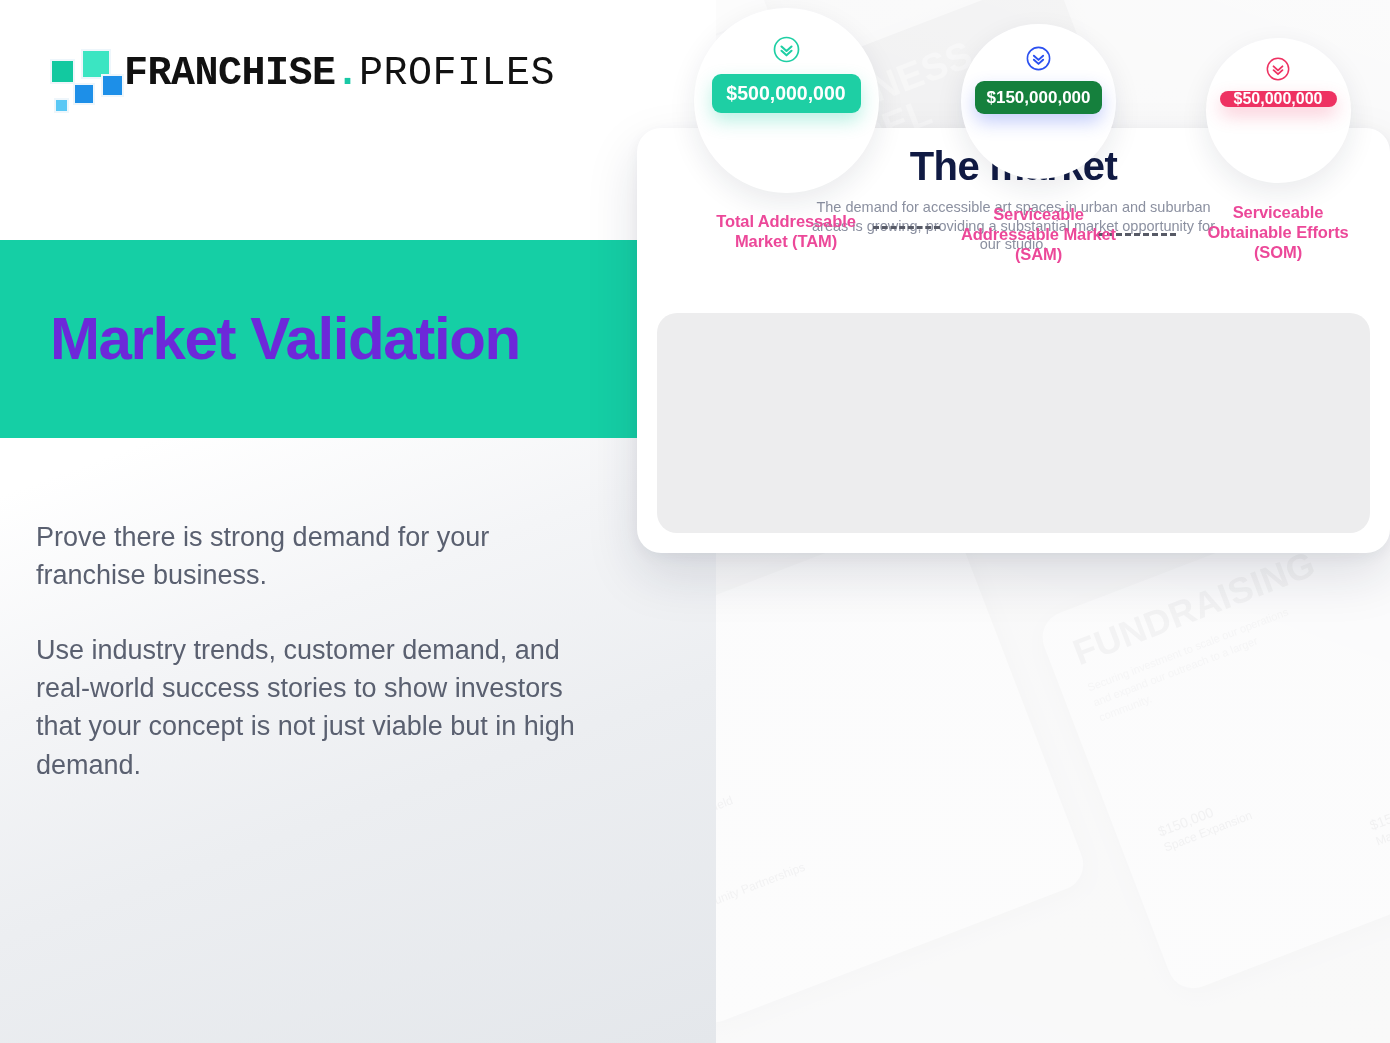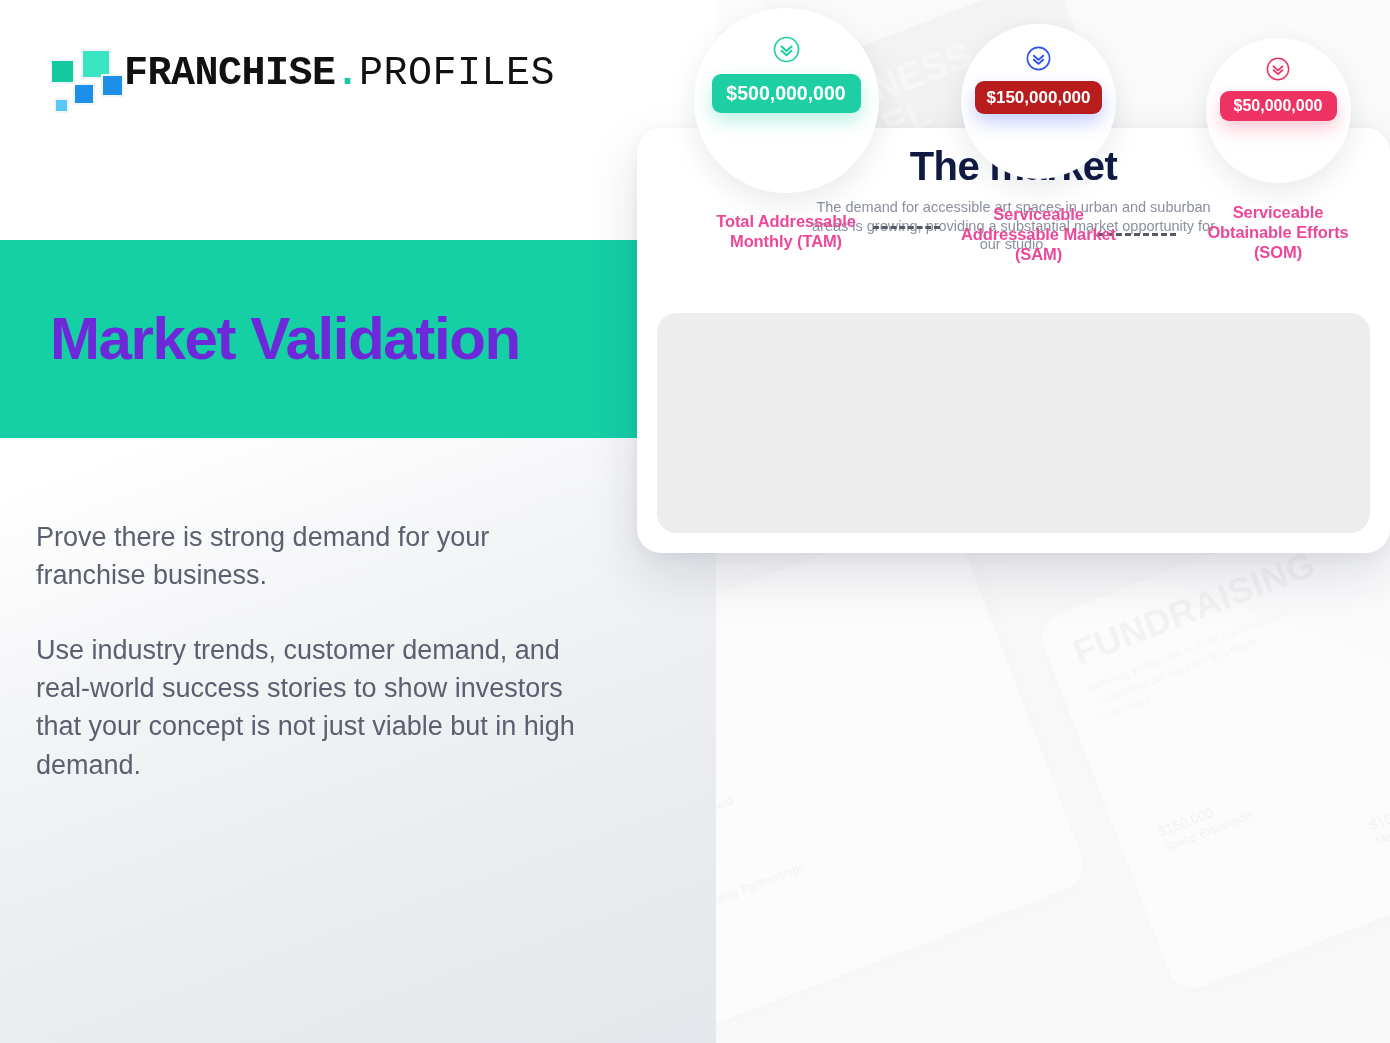--- a/index.html
+++ b/index.html
@@ -207,21 +207,21 @@
   }
   .chev-icon svg { display: block; }
   .pill {
     border-radius: 9px;
     color: #ffffff;
     font-weight: 700;
     white-space: nowrap;
     display: flex; align-items: center; justify-content: center;
   }
   .pill.tam { background: #1ECFA4; box-shadow: 0 8px 18px rgba(30,207,164,0.30); }
-  .pill.sam { background: #b91c1c; box-shadow: 0 8px 18px rgba(43,80,240,0.28); }
+  .pill.sam { background: #15803d; box-shadow: 0 8px 18px rgba(43,80,240,0.28); }
   .pill.som { background: #EE3262; box-shadow: 0 8px 18px rgba(238,50,98,0.26); }
 
   .node-label {
     text-align: center;
     font-size: 16.5px;
     font-weight: 700;
     color: #ec4899;
     line-height: 1.22;
     letter-spacing: -0.1px;
   }
@@ -235,21 +235,21 @@
 
   #node-sam  { left: 936px; top: 16px; }
   #node-sam .bubble { width: 155px; height: 155px; }
   #node-sam .chev-icon { width: 25px; height: 25px; margin-top: 22px; }
   #node-sam .pill { width: 127px; height: 33px; font-size: 17px; margin-top: 10px; }
   #node-sam .node-label { margin-top: 25px; width: 205px; }
 
   #node-som  { left: 1178px; top: 30px; }
   #node-som .bubble { width: 145px; height: 145px; }
   #node-som .chev-icon { width: 24px; height: 24px; margin-top: 19px; }
-  #node-som .pill { width: 117px; height: 30px; font-size: 16px; margin-top: 10px; }
+  #node-som .pill { width: 117px; height: 16px; font-size: 16px; margin-top: 10px; }
   #node-som .node-label { margin-top: 19px; width: 200px; }
 
   .connector {
     position: absolute;
     height: 0;
     border-top: 3px dashed #575a66;
   }
   #conn-1 { left: 873px;  top: 218px; width: 67px; }
   #conn-2 { left: 1098px; top: 225px; width: 78px; }
 
@@ -368,21 +368,21 @@
         <svg width="27" height="27" viewBox="0 0 27 27" aria-hidden="true">
           <circle cx="13.5" cy="13.5" r="12" fill="none" stroke="#1ECFA4" stroke-width="1.7"></circle>
           <polyline points="8.5,10.5 13.5,15 18.5,10.5" fill="none" stroke="#1ECFA4" stroke-width="2.1" stroke-linecap="round" stroke-linejoin="round"></polyline>
           <polyline points="8.5,14.8 13.5,19.3 18.5,14.8" fill="none" stroke="#1ECFA4" stroke-width="2.1" stroke-linecap="round" stroke-linejoin="round"></polyline>
         </svg>
       </div>
       <div class="pill tam">$500,000,000</div>
     </div>
     <div class="node-label">
       <div>Total Addressable</div>
-      <div>Monthly (TAM)</div>
+      <div>Market (TAM)</div>
     </div>
   </div>
 
   <div class="node" id="node-sam">
     <div class="bubble">
       <div class="chev-icon">
         <svg width="25" height="25" viewBox="0 0 27 27" aria-hidden="true">
           <circle cx="13.5" cy="13.5" r="12" fill="none" stroke="#2B50F0" stroke-width="1.7"></circle>
           <polyline points="8.5,10.5 13.5,15 18.5,10.5" fill="none" stroke="#2B50F0" stroke-width="2.1" stroke-linecap="round" stroke-linejoin="round"></polyline>
           <polyline points="8.5,14.8 13.5,19.3 18.5,14.8" fill="none" stroke="#2B50F0" stroke-width="2.1" stroke-linecap="round" stroke-linejoin="round"></polyline>

